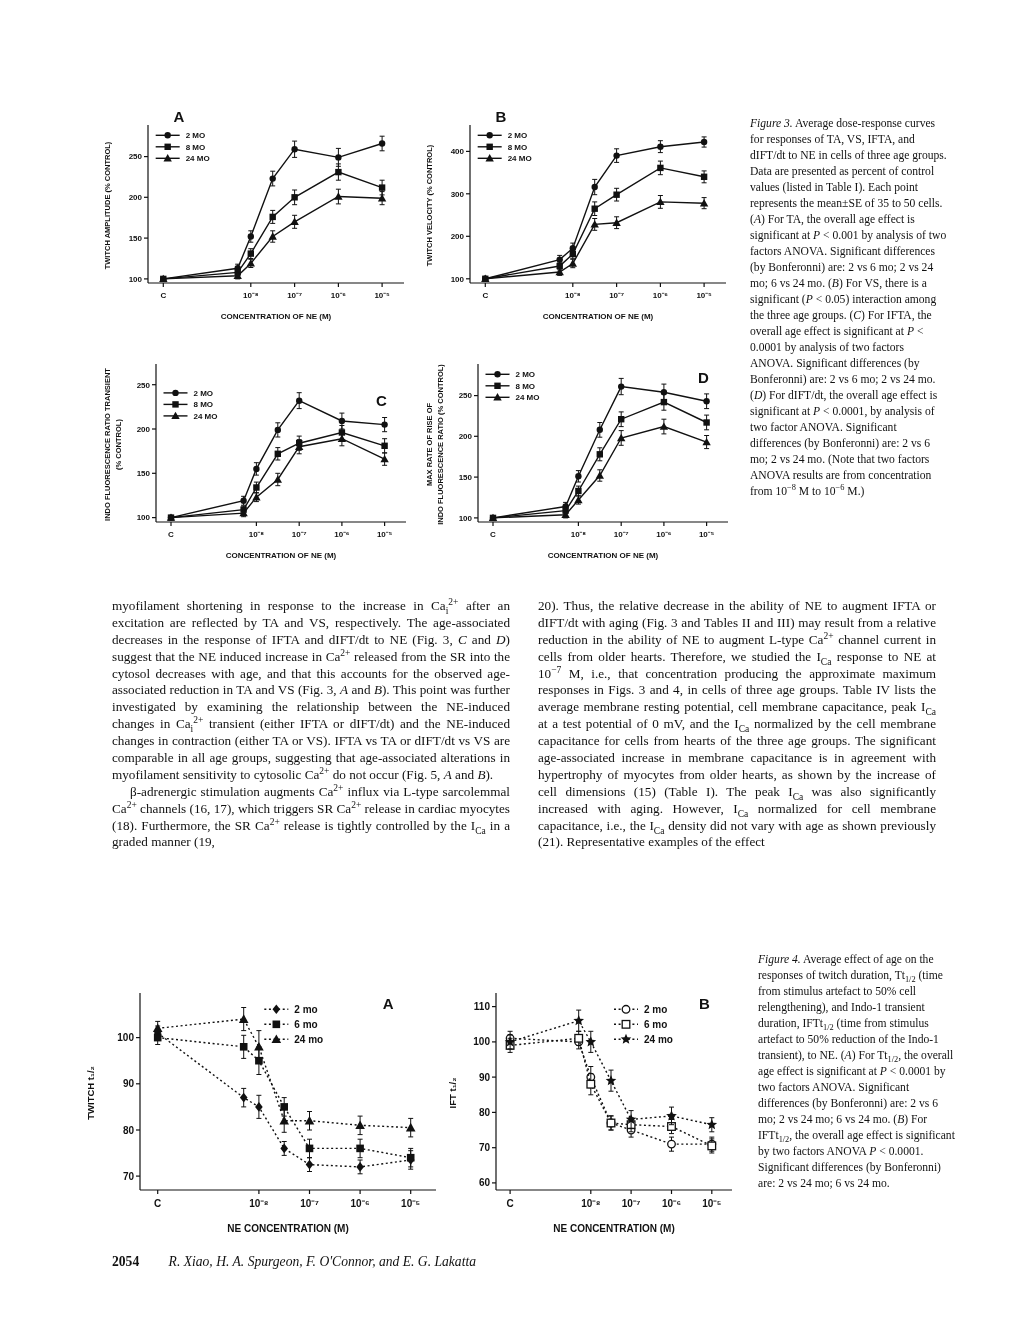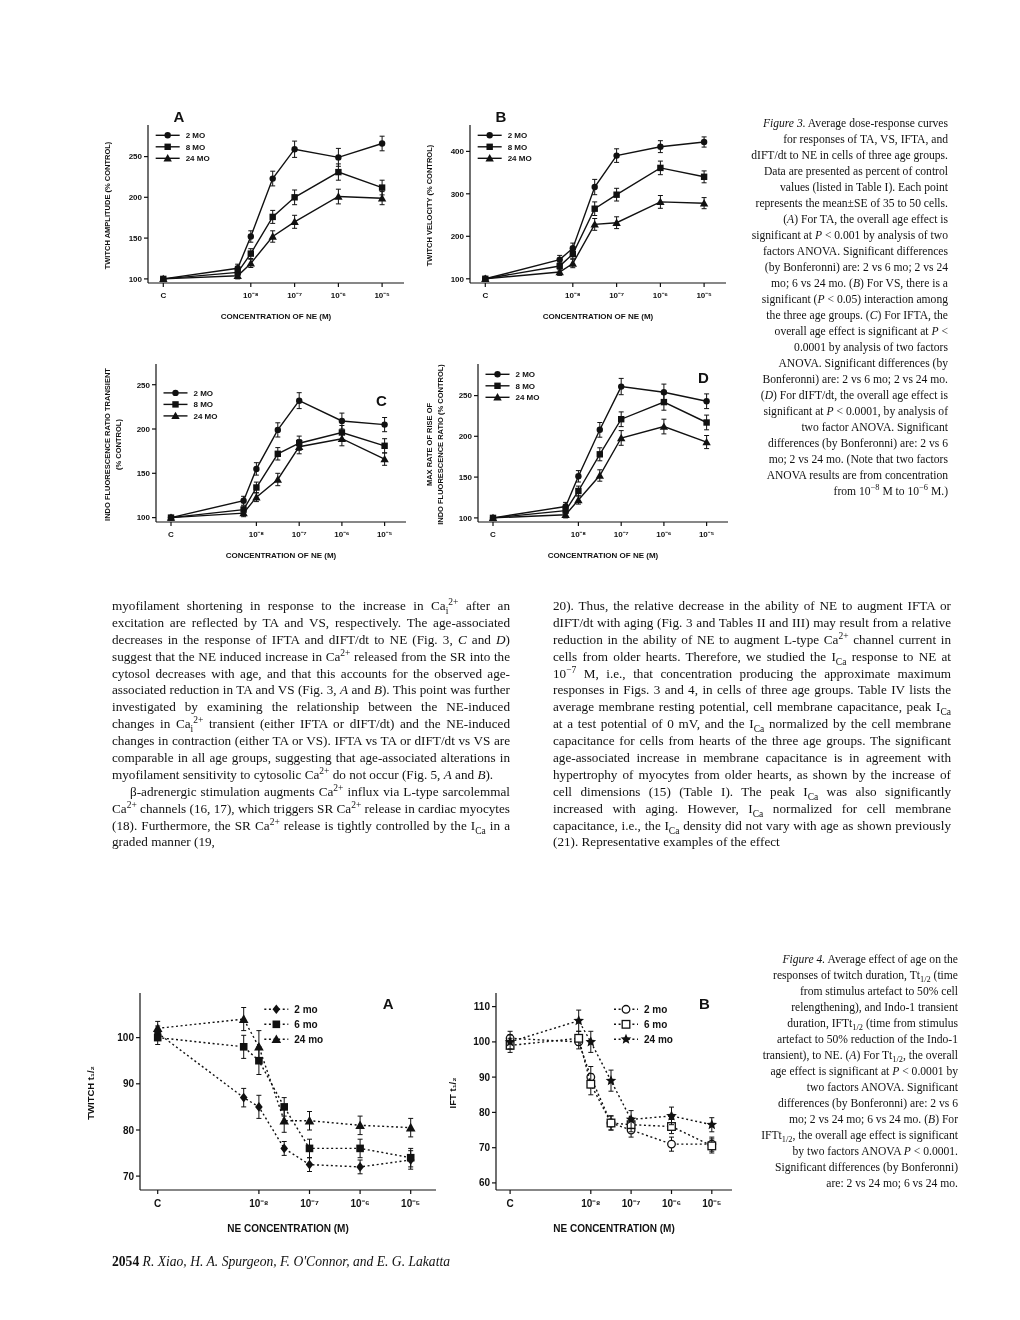--- a/index.html
+++ b/index.html
@@ -3,33 +3,33 @@
 <meta charset="utf-8">
 <style>
   html,body{margin:0;padding:0;background:#f2f2f2;}
   .page{position:relative;width:1020px;height:1320px;background:#ffffff;color:#111;
         font-family:"Liberation Serif",serif;overflow:hidden;}
   .fig3{position:absolute;left:100px;top:102px;display:flex;}
   .fig3-charts{display:grid;grid-template-columns:322px 322px;grid-row-gap:14px;}
   .chart{width:318px;height:225px;}
   .fig4 .chart-a{width:362px;height:266px;}
   .fig4 .chart-b{width:300px;height:266px;}
-  .caption{width:198px;font-size:11.6px;line-height:1.38;text-align:right;margin-left:6px;}
+  .caption{width:198px;font-size:11.6px;line-height:1.38;text-align:left;margin-left:6px;}
   .fig3 .caption{margin-top:14px;}
   sub,sup{font-size:72%;line-height:0;}
-  .bodytext{position:absolute;left:112px;top:598px;display:flex;gap:43px;}
+  .bodytext{position:absolute;left:112px;top:598px;display:flex;gap:28px;}
   .col{width:398px;font-size:13.2px;line-height:1.28;text-align:justify;}
   .col p{margin:0;}
   .col p.indent{text-indent:18px;}
   .fig4{position:absolute;left:84px;top:952px;display:flex;}
   .fig4-charts{display:flex;margin-top:22px;}
   .fig4 .caption{width:200px;margin-left:12px;margin-top:0;}
   .footer{position:absolute;left:112px;top:1254px;font-size:13.6px;}
   .pgnum{font-weight:bold;}
-  .authors{font-style:italic;}
+  .authors{font-style:italic;margin-left:26px;}
 </style>
 </head>
 <body>
 
 <div class="page">
 
   <section class="fig3">
     <div class="fig3-charts">
       <div class="chart"><svg width="318" height="225" viewBox="0 0 318 225" font-family="'Liberation Sans',sans-serif">
             <text transform="rotate(-90 10 103.5)" x="10" y="103.5" text-anchor="middle" font-size="7.5" font-weight="bold" fill="#111">TWITCH AMPLITUDE (% CONTROL)</text>

